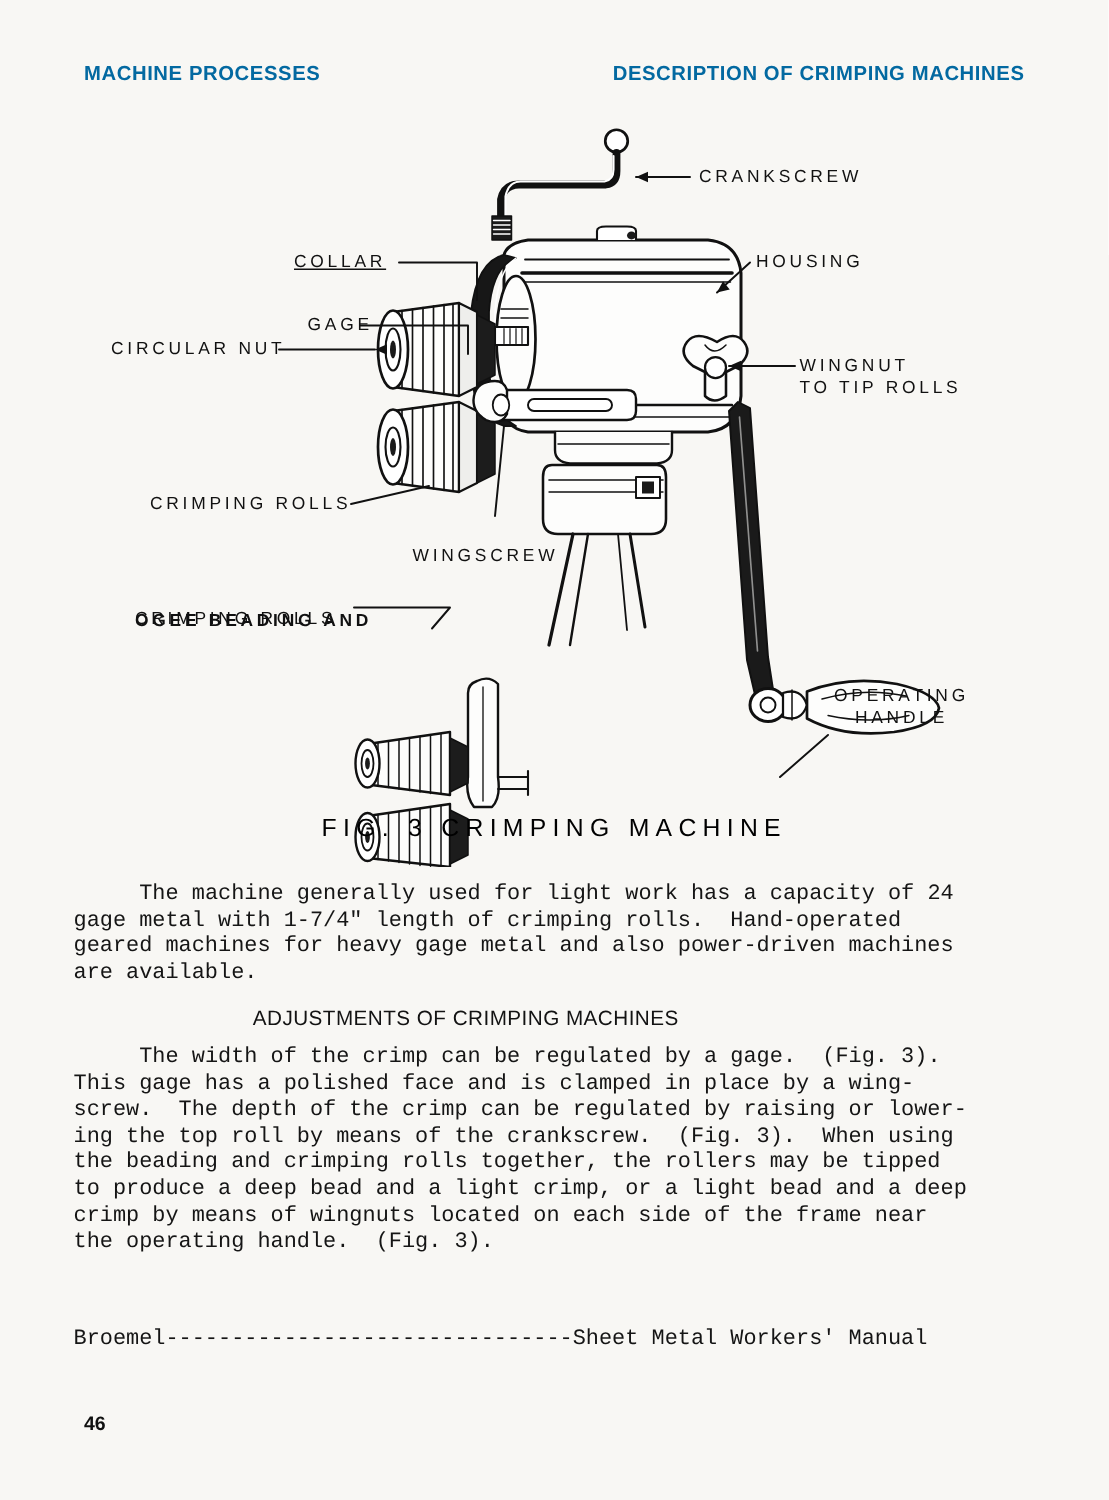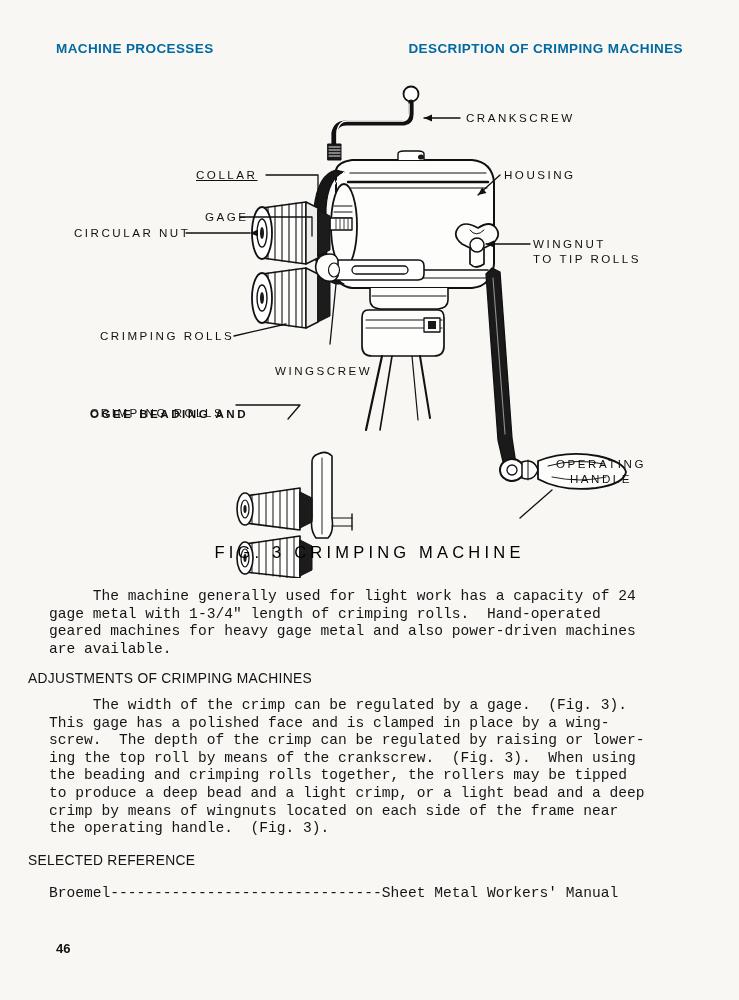--- a/index.html
+++ b/index.html
@@ -75,28 +75,27 @@
     white-space: pre-wrap;
     letter-spacing: 0px;
   }
   #para-intro { top: 588px; }
   #para-adjust { top: 697px; }
 
   .section-head {
     position: absolute;
     left: 0;
     width: 621px;
-    text-align: left;
+    text-align: center;
     font-family: "Liberation Sans", sans-serif;
     font-size: 13.8px;
     font-weight: 400;
     letter-spacing: 0.3px;
     color: #131313;
     white-space: nowrap;
-    padding-left: 28px;
   }
   #head-adjustments { top: 671px; }
   #head-reference { top: 853px; }
 
   #ref-line {
     position: absolute;
     top: 885px;
     left: 49px;
     width: 645px;
     font-family: "Liberation Mono", monospace;
@@ -321,31 +320,30 @@
     <div class="callout" style="left:90px; top:328px;font-weight:bold;">OGEE BEADING AND</div>
     <div class="callout" style="left:90px; top:327px;">CRIMPING ROLLS</div>
 
     <div class="callout center" style="left:546px; top:378px; width:110px;">OPERATING</div>
     <div class="callout center" style="left:546px; top:393px; width:110px;">HANDLE</div>
   </div>
 
   <div class="caption">FIG. 3    CRIMPING    MACHINE</div>
 
   <div class="body-text" id="para-intro">     The machine generally used for light work has a capacity of 24
-gage metal with 1-3/4" length of crimping rolls.  Hand-operated
+gage metal with 1-7/4" length of crimping rolls.  Hand-operated
 geared machines for heavy gage metal and also power-driven machines
 are available.</div>
 
   <div class="section-head" id="head-adjustments">ADJUSTMENTS OF CRIMPING MACHINES</div>
   <div class="body-text" id="para-adjust">     The width of the crimp can be regulated by a gage.  (Fig. 3).
 This gage has a polished face and is clamped in place by a wing-
 screw.  The depth of the crimp can be regulated by raising or lower-
 ing the top roll by means of the crankscrew.  (Fig. 3).  When using
 the beading and crimping rolls together, the rollers may be tipped
 to produce a deep bead and a light crimp, or a light bead and a deep
 crimp by means of wingnuts located on each side of the frame near
 the operating handle.  (Fig. 3).</div>
 
-  <div class="section-head" id="head-reference">SELECTED REFERENCE</div>
   <div id="ref-line">Broemel-------------------------------Sheet Metal Workers' Manual</div>
 
   <div class="page-number">46</div>
 </div>
 
 </body></html>

